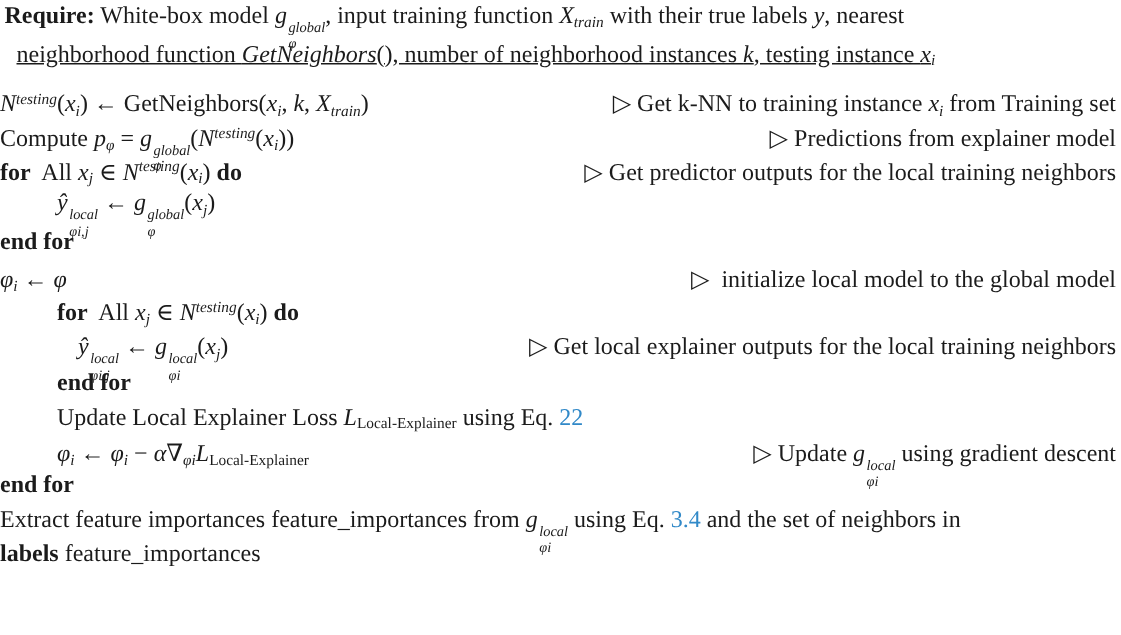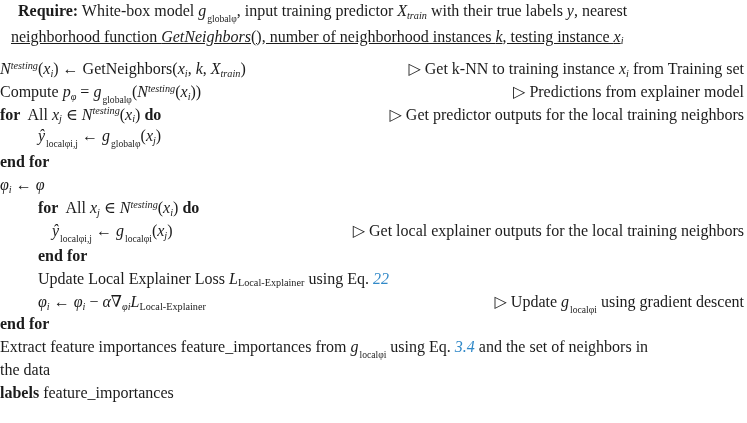--- a/index.html
+++ b/index.html
@@ -34,50 +34,50 @@
   .code{white-space:pre;}
   .comment{white-space:pre;text-align:right;flex-shrink:0;}
   .b{font-weight:700;}
   .i{font-style:italic;}
   .cal{font-style:italic;}
   .sup{font-size:64%;position:relative;top:-0.5em;font-style:italic;letter-spacing:0;}
   .sub{font-size:64%;position:relative;top:0.28em;font-style:italic;margin-top:36px;}
   .sbr{font-size:64%;position:relative;top:0.28em;font-style:normal;margin-top:40px;}
   .st{
     display:inline-flex;
-    flex-direction:row;
+    flex-direction:column;
     align-items:flex-start;
     font-size:60%;
     line-height:1.12;
     vertical-align:-0.62em;
+    font-style:italic;
     margin-left:1px;
   }
   .st span{display:block;}
-  .lnk{color:var(--link);cursor:pointer;font-style:italic;}
-  .ind-req{padding-left:18px;}
+  .lnk{color:var(--link);cursor:pointer;}
+  .ind-req{padding-left:3px;}
   .ind-hang{padding-left:11px;text-decoration:underline;}
   .ind-1{}
   .ind-2{padding-left:38px;}
   .ind-3{padding-left:52px;}
 </style>
 </head>
 <body>
 
 <div class="algo" id="algo">
-    <div class="line ind-req tall"><span class="code"><span class="b">Require:</span><span> White-box model </span><span class="i">g</span><span class="st"><span>global</span><span>φ</span></span><span>, input training predictor </span><span class="i">X</span><span class="sub">train</span><span> with their true labels </span><span class="i">y</span><span>, nearest</span></span></div>
+    <div class="line ind-req tall"><span class="code"><span class="b">Require:</span><span> White-box model </span><span class="i">g</span><span class="st"><span>global</span><span>φ</span></span><span>, input training function </span><span class="i">X</span><span class="sub">train</span><span> with their true labels </span><span class="i">y</span><span>, nearest</span></span></div>
     <div class="line ind-hang tall"><span class="code"><span>neighborhood function </span><span class="i">GetNeighbors</span><span>(), number of neighborhood instances </span><span class="i">k</span><span>, testing instance </span><span class="i">x</span><span class="sub">i</span></span></div>
     <div class="gap"></div>
     <div class="line ind-1"><span class="code"><span class="cal i">N</span><span class="sup">testing</span><span>(</span><span class="i">x</span><span class="sub">i</span><span>) ← GetNeighbors(</span><span class="i">x</span><span class="sub">i</span><span>, </span><span class="i">k</span><span>, </span><span class="i">X</span><span class="sub">train</span><span>)</span></span><span class="comment"><span>▷ Get k-NN to training instance </span><span class="i">x</span><span class="sub">i</span><span> from Training set</span></span></div>
     <div class="line ind-1"><span class="code"><span>Compute </span><span class="i">p</span><span class="sub">φ</span><span> = </span><span class="i">g</span><span class="st"><span>global</span><span>φ</span></span><span>(</span><span class="cal i">N</span><span class="sup">testing</span><span>(</span><span class="i">x</span><span class="sub">i</span><span>))</span></span><span class="comment"><span>▷ Predictions from explainer model</span></span></div>
     <div class="line ind-1"><span class="code"><span class="b">for</span><span>  All </span><span class="i">x</span><span class="sub">j</span><span> ∈ </span><span class="cal i">N</span><span class="sup">testing</span><span>(</span><span class="i">x</span><span class="sub">i</span><span>) </span><span class="b">do</span></span><span class="comment"><span>▷ Get predictor outputs for the local training neighbors</span></span></div>
     <div class="line ind-2 tall"><span class="code"><span class="i">ŷ</span><span class="st"><span>local</span><span>φi,j</span></span><span> ← </span><span class="i">g</span><span class="st"><span>global</span><span>φ</span></span><span>(</span><span class="i">x</span><span class="sub">j</span><span>)</span></span></div>
     <div class="line ind-1"><span class="code"><span class="b">end for</span></span></div>
-    <div class="line ind-1"><span class="code"><span class="i">φ</span><span class="sub">i</span><span> ← </span><span class="i">φ</span></span></div>
+    <div class="line ind-1"><span class="code"><span class="i">φ</span><span class="sub">i</span><span> ← </span><span class="i">φ</span></span><span class="comment"><span>▷  initialize local model to the global model</span></span></div>
     <div class="line ind-2"><span class="code"><span class="b">for</span><span>  All </span><span class="i">x</span><span class="sub">j</span><span> ∈ </span><span class="cal i">N</span><span class="sup">testing</span><span>(</span><span class="i">x</span><span class="sub">i</span><span>) </span><span class="b">do</span></span></div>
     <div class="line ind-3 tall"><span class="code"><span class="i">ŷ</span><span class="st"><span>local</span><span>φi,j</span></span><span> ← </span><span class="i">g</span><span class="st"><span>local</span><span>φi</span></span><span>(</span><span class="i">x</span><span class="sub">j</span><span>)</span></span><span class="comment"><span>▷ Get local explainer outputs for the local training neighbors</span></span></div>
     <div class="line ind-2"><span class="code"><span class="b">end for</span></span></div>
     <div class="line ind-2"><span class="code"><span>Update Local Explainer Loss </span><span class="cal i">L</span><span class="sbr">Local-Explainer</span><span> using Eq. </span><span class="lnk">22</span></span></div>
     <div class="line ind-2"><span class="code"><span class="i">φ</span><span class="sub">i</span><span> ← </span><span class="i">φ</span><span class="sub">i</span><span> − </span><span class="i">α</span><span>∇</span><span class="sub">φi</span><span class="cal i">L</span><span class="sbr">Local-Explainer</span></span><span class="comment"><span>▷ Update </span><span class="i">g</span><span class="st"><span>local</span><span>φi</span></span><span> using gradient descent</span></span></div>
     <div class="line ind-1"><span class="code"><span class="b">end for</span></span></div>
     <div class="line ind-1"><span class="code"><span>Extract feature importances feature_importances from </span><span class="i">g</span><span class="st"><span>local</span><span>φi</span></span><span> using Eq. </span><span class="lnk">3.4</span><span> and the set of neighbors in</span></span></div>
-    <div class="line ind-1"><span class="code"><span>the data</span></span></div>
     <div class="line ind-1"><span class="code"><span class="b">labels</span><span> feature_importances</span></span></div>
   </div>
 
 </body></html>

